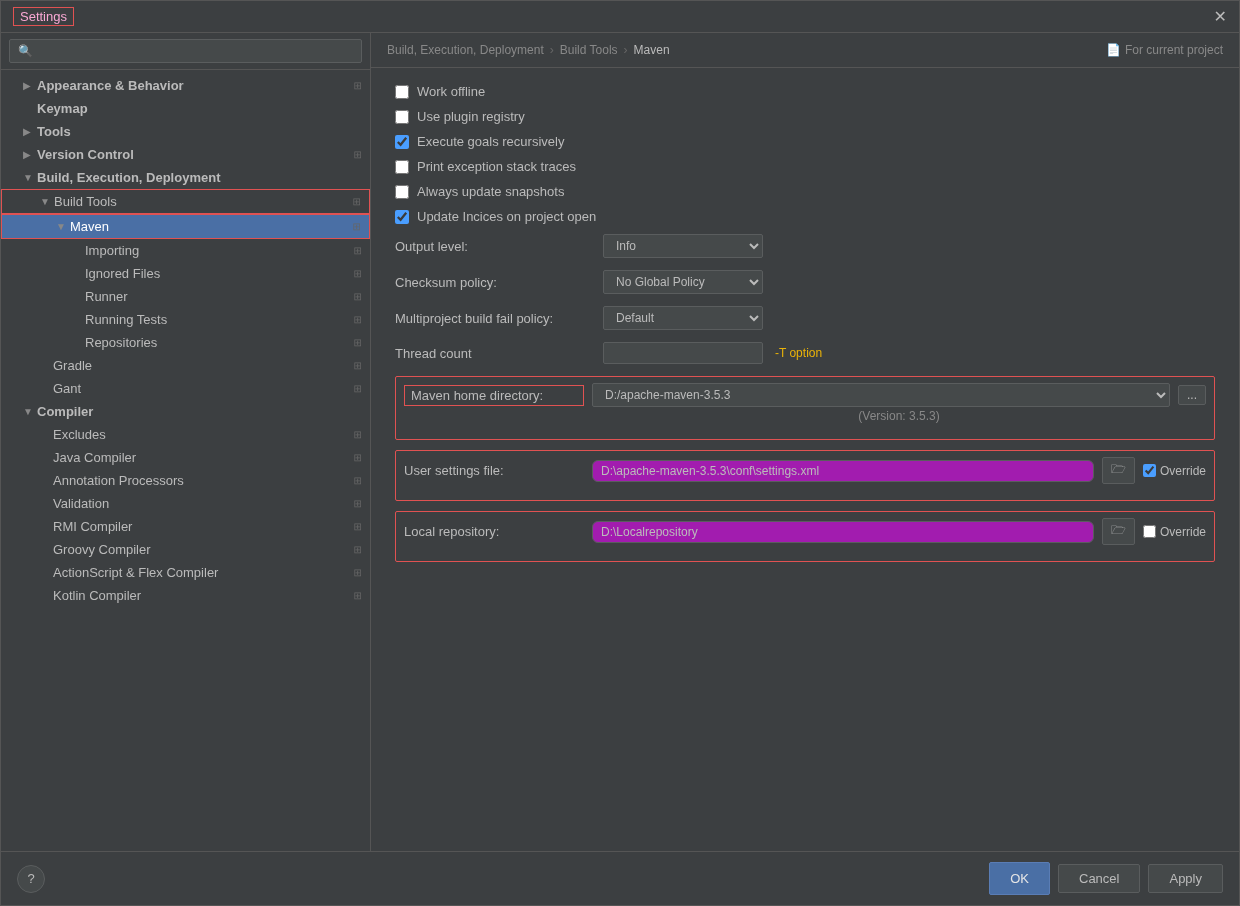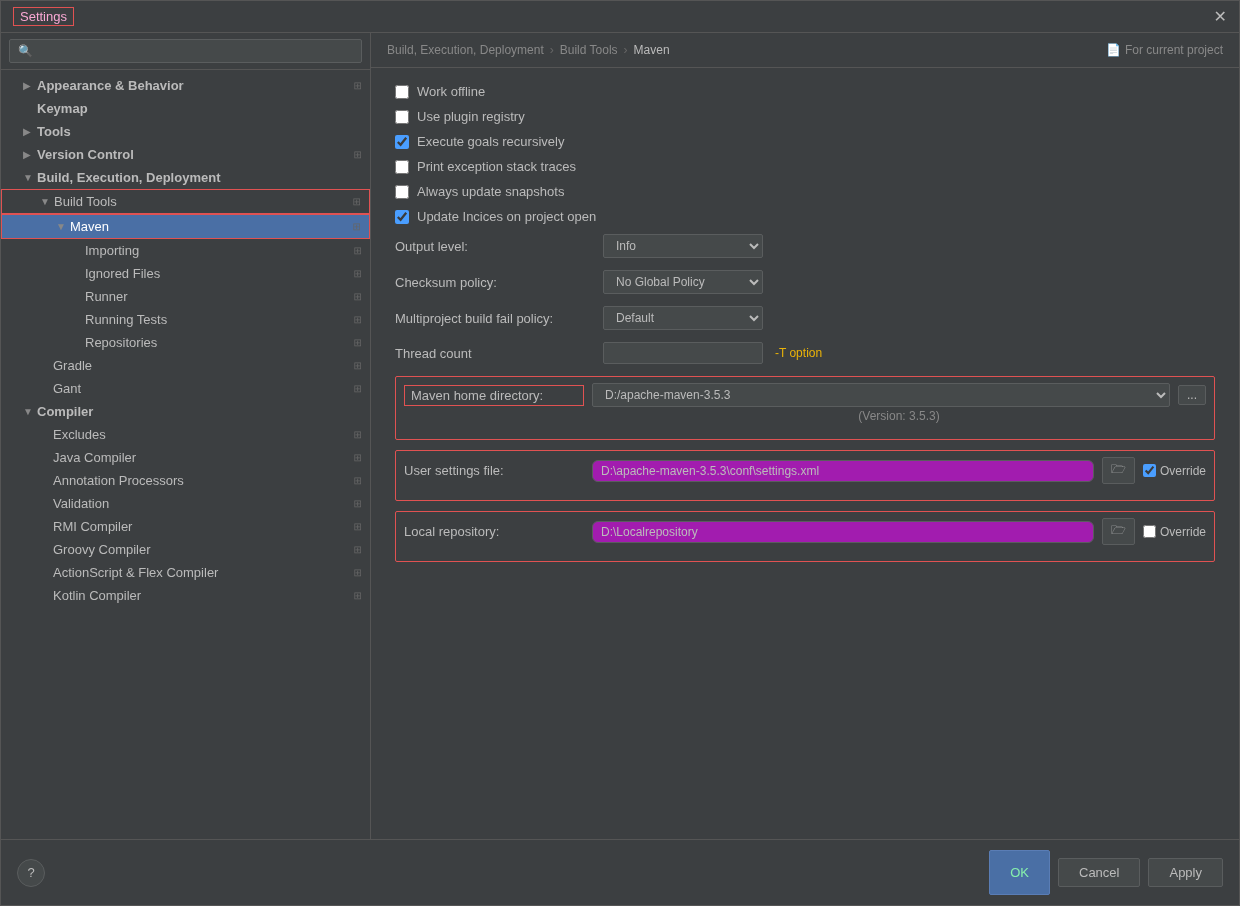--- a/index.html
+++ b/index.html
@@ -286,22 +286,22 @@
       display: flex;
       align-items: center;
       justify-content: center;
       cursor: pointer;
       font-size: 13px;
     }
     .footer-spacer { flex: 1; }
     .btn-ok {
       background: #4a6fa5;
       border: 1px solid #5a7db5;
-      color: #86efac;
-      padding: 14px 20px;
+      color: #e5e5e5;
+      padding: 8px 20px;
       cursor: pointer;
       border-radius: 2px;
       font-size: 13px;
     }
     .btn-cancel {
       background: #45494a;
       border: 1px solid #5a5d5e;
       color: #bbbbbb;
       padding: 6px 20px;
       cursor: pointer;

